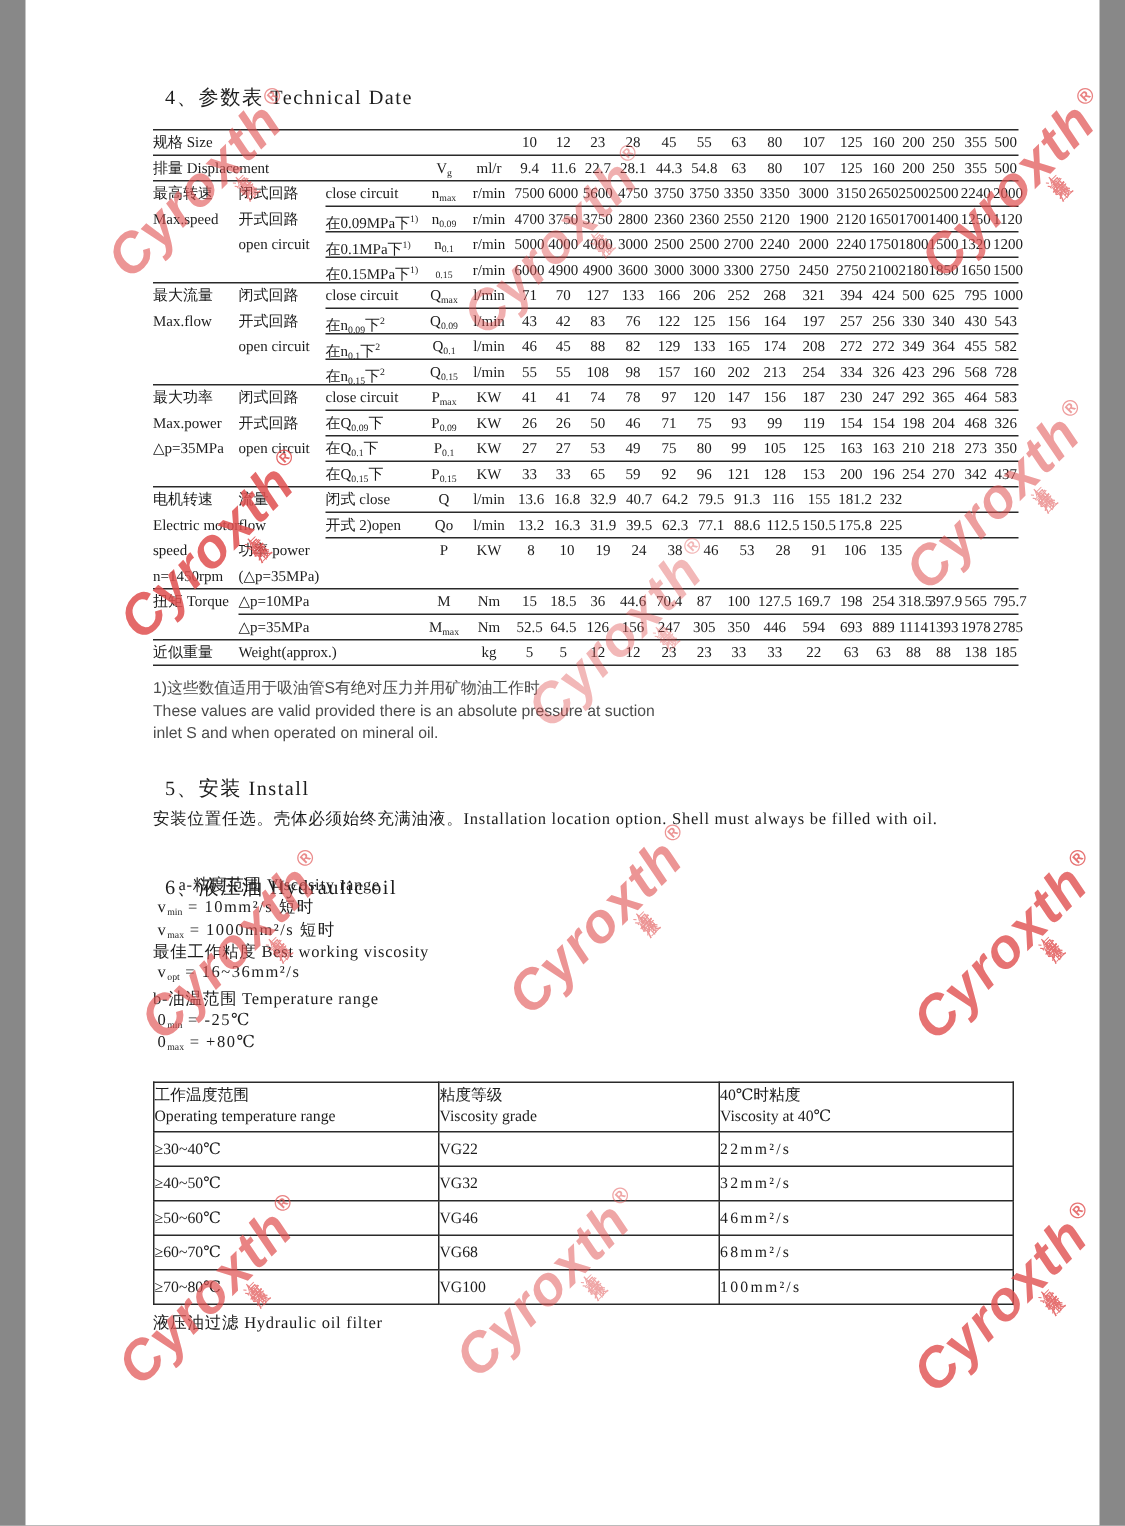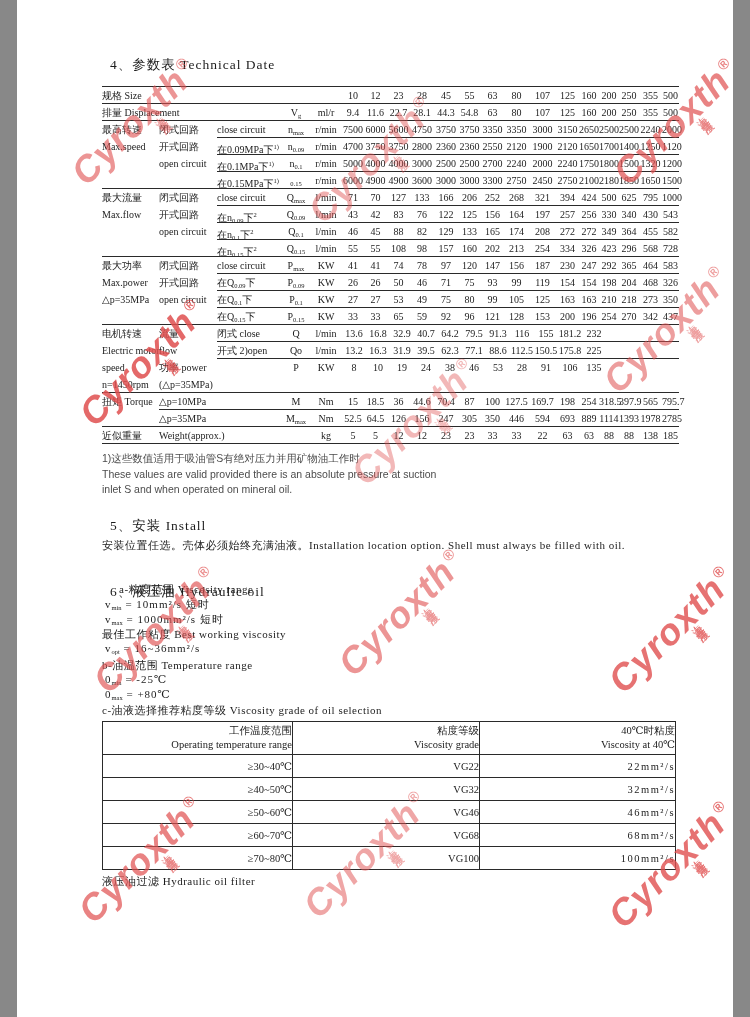--- a/index.html
+++ b/index.html
@@ -23,21 +23,21 @@
   .t1vals span{display:inline-block;text-align:center;white-space:nowrap;line-height:17px;}
   .v0{width:22px}.v1{width:23px}.v2{width:23px}.v3{width:24px}.v4{width:24px}
   .v5{width:23px}.v6{width:23px}.v7{width:25px}.v8{width:27px}.v9{width:23px}
   .v10{width:20px}.v11{width:20px}.v12{width:20px}.v13{width:23px}.v14{width:17px}
   .vw{width:24px}
   .rline{position:absolute;bottom:0;right:0;height:1px;background:#2a2a2a;}
   .rline.full{left:0;} .rline.part{left:115px;} .rline.part2{left:57px;}
 
   
   .t2{position:absolute;left:85px;top:721px;border-collapse:collapse;table-layout:fixed;}
-  .t2 th,.t2 td{border:1px solid #2a2a2a;text-align:right;font-weight:normal;
+  .t2 th,.t2 td{border:1px solid #2a2a2a;text-align:left;font-weight:normal;
       font-family:"Liberation Serif","DejaVu Serif",serif;padding:0;}
   .t2 th{height:32px;font-size:10.5px;line-height:1.35;}
   .t2 td{height:22px;font-size:10.5px;}
   .t2 td.sp{letter-spacing:1.5px;}
 
   
   .wm{position:absolute;transform:translate(-50%,-50%) rotate(-45deg);color:#e04f4f;
       z-index:50;pointer-events:none;white-space:nowrap;}
   .wmword{font-family:"Liberation Sans","DejaVu Sans",sans-serif;font-weight:700;
       font-style:italic;font-size:37px;letter-spacing:1px;}
@@ -562,21 +562,20 @@
   <div class="line title" style="left:93px;top:583px">6、液压油 Hydraulic oil</div>
 
   <div class="line oiline" style="left:102px;top:582px">a-粘度范围 Viscosity range</div>
   <div class="line formula" style="left:88px;top:597px">v<sub>min</sub> = 10mm²/s 短时</div>
   <div class="line formula" style="left:88px;top:612px">v<sub>max</sub> = 1000mm²/s 短时</div>
   <div class="line oiline" style="left:85px;top:627px">最佳工作粘度 Best working viscosity</div>
   <div class="line formula" style="left:88px;top:642px">v<sub>opt</sub> = 16~36mm²/s</div>
   <div class="line oiline" style="left:85px;top:658px">b-油温范围 Temperature range</div>
   <div class="line formula" style="left:88px;top:673px">0<sub>min</sub> = -25℃</div>
   <div class="line formula" style="left:88px;top:688px">0<sub>max</sub> = +80℃</div>
-  <div class="line oiline" style="left:85px;top:703px">c-油液选择推荐粘度等级 Viscosity grade of oil selection</div>
 
   <table class="t2">
     <colgroup>
         <col style="width:190px">
         <col style="width:187px">
         <col style="width:196px">
       </colgroup>
     <thead>
         <tr>
           <th>

